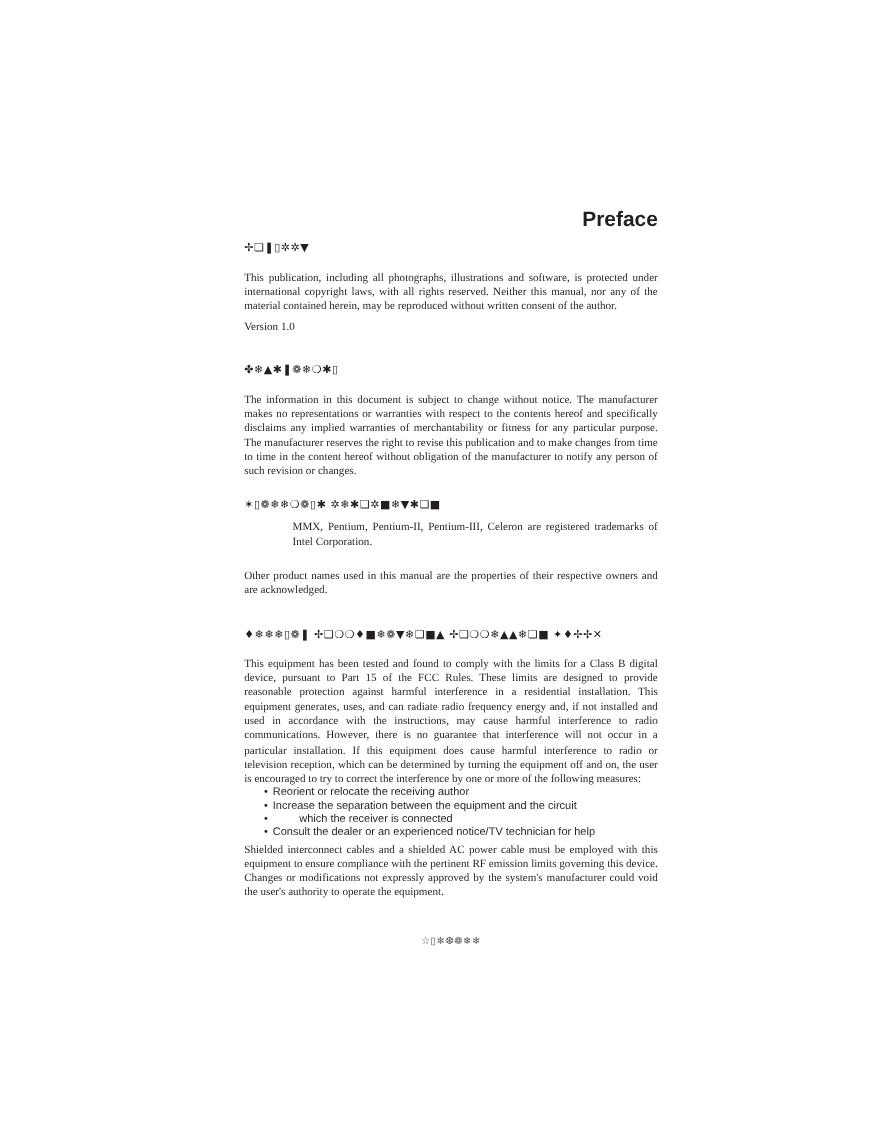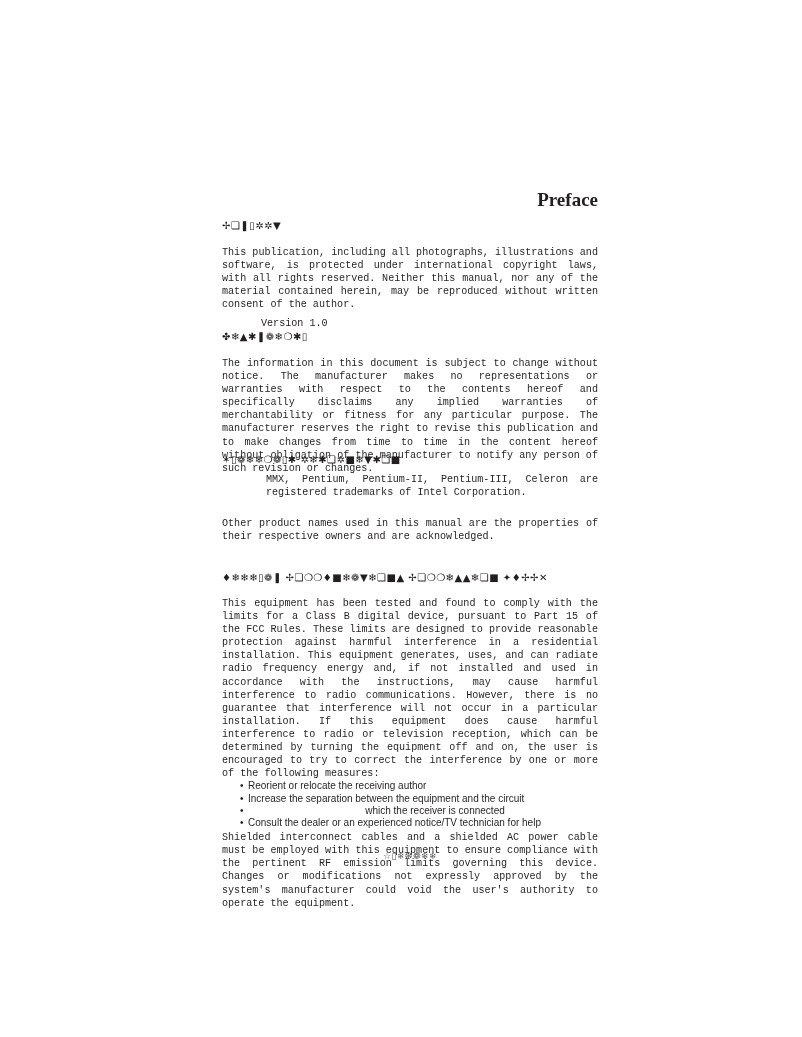--- a/index.html
+++ b/index.html
@@ -17,42 +17,42 @@
     .page {
       position: absolute;
       left: 222px;
       top: 0;
       width: 376px;
     }
     .title {
       position: absolute;
       top: 189px;
       right: 0;
-      font-family: Liberation Serif, serif;
+      font-family: Liberation Sans, sans-serif;
       font-weight: bold;
       font-size: 19px;
       line-height: 22px;
       color: #231f20;
     }
     .section {
       position: absolute;
       left: 0;
       width: 376px;
     }
     .heading {
       font-family: "DejaVu Sans", sans-serif;
       font-size: 10px;
       line-height: 14px;
       letter-spacing: 0.5px;
       color: #231f20;
       height: 14px;
       white-space: nowrap;
     }
     .para {
-      font-family: Liberation Mono, monospace;
+      font-family: Liberation Serif, serif;
       font-size: 10.1px;
       line-height: 13.1px;
       text-align: justify;
       color: #231f20;
       margin: 0;
     }
     .bullets {
       list-style: none;
       padding: 0;
       margin: 0 0 0 18px;
@@ -66,21 +66,20 @@
       padding-left: 8px;
     }
     .bullets li .dot {
       position: absolute;
       left: 0;
       top: 0;
     }
     .bullets li .cont {
       display: block;
       padding-left: 24px;
-      text-align: center;
     }
     .footer {
       position: absolute;
       top: 851px;
       left: 0;
       width: 376px;
       text-align: center;
       font-family: "DejaVu Sans", sans-serif;
       font-size: 9px;
       letter-spacing: 0.5px;
@@ -90,21 +89,21 @@
 </head>
 <body>
 
 <div class="page">
 
   <div class="title">Preface</div>
 
   <div class="section" style="top:219px;">
     <div class="heading">✢❏❚▯✲✲▼</div>
     <p class="para" style="margin-top:13px;">This publication, including all photographs, illustrations and software, is protected under international copyright laws, with all rights reserved. Neither this manual, nor any of the material contained herein, may be reproduced without written consent of the author.</p>
-    <p class="para" style="margin-top:6px;margin-left:39px;">Version 1.0</p>
+    <p class="para" style="margin-top:6px;">Version 1.0</p>
   </div>
 
   <div class="section" style="top:330px;">
     <div class="heading">✤❄▲✱❚❁❄❍✱▯</div>
     <p class="para" style="margin-top:13px;">The information in this document is subject to change without notice. The manufacturer makes no representations or warranties with respect to the contents hereof and specifically disclaims any implied warranties of merchantability or fitness for any particular purpose. The manufacturer reserves the right to revise this publication and to make changes from time to time in the content hereof without obligation of the manufacturer to notify any person of such revision or changes.</p>
   </div>
 
   <div class="section" style="top:453px;">
     <div class="heading">✶▯❁❄❄❍❁▯✱ ✲❄✱❏✲■❄▼✱❏■</div>
     <p class="para" style="margin-top:6px;margin-left:44px;">MMX, Pentium, Pentium-II, Pentium-III, Celeron are registered trademarks of Intel Corporation.</p>

